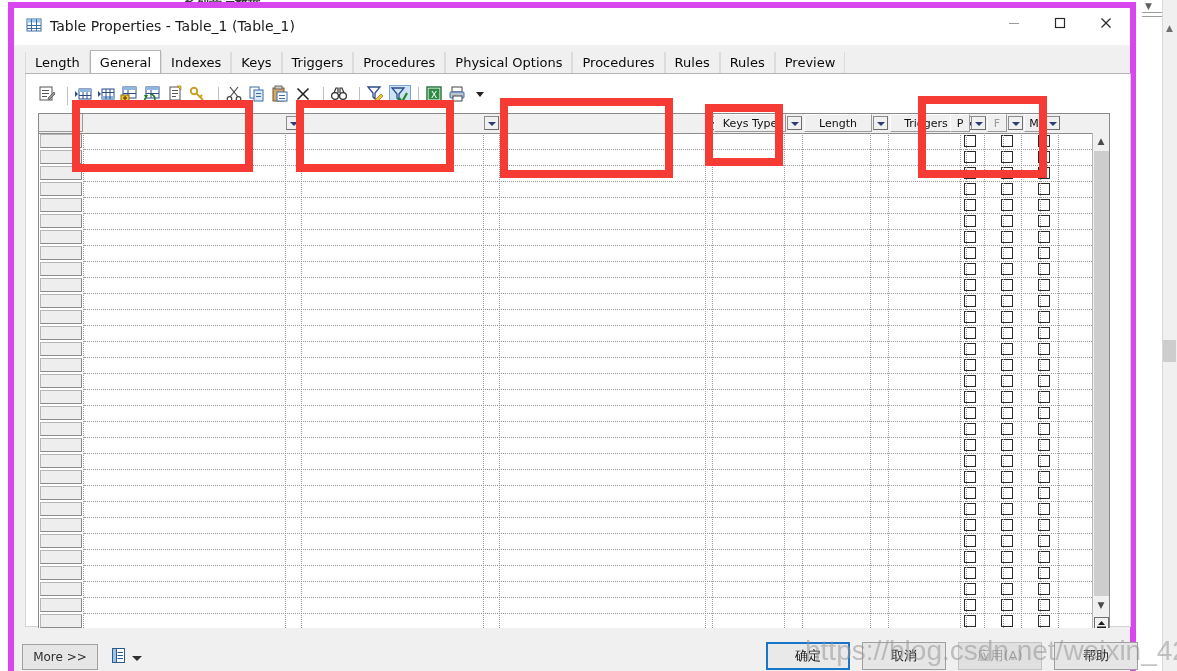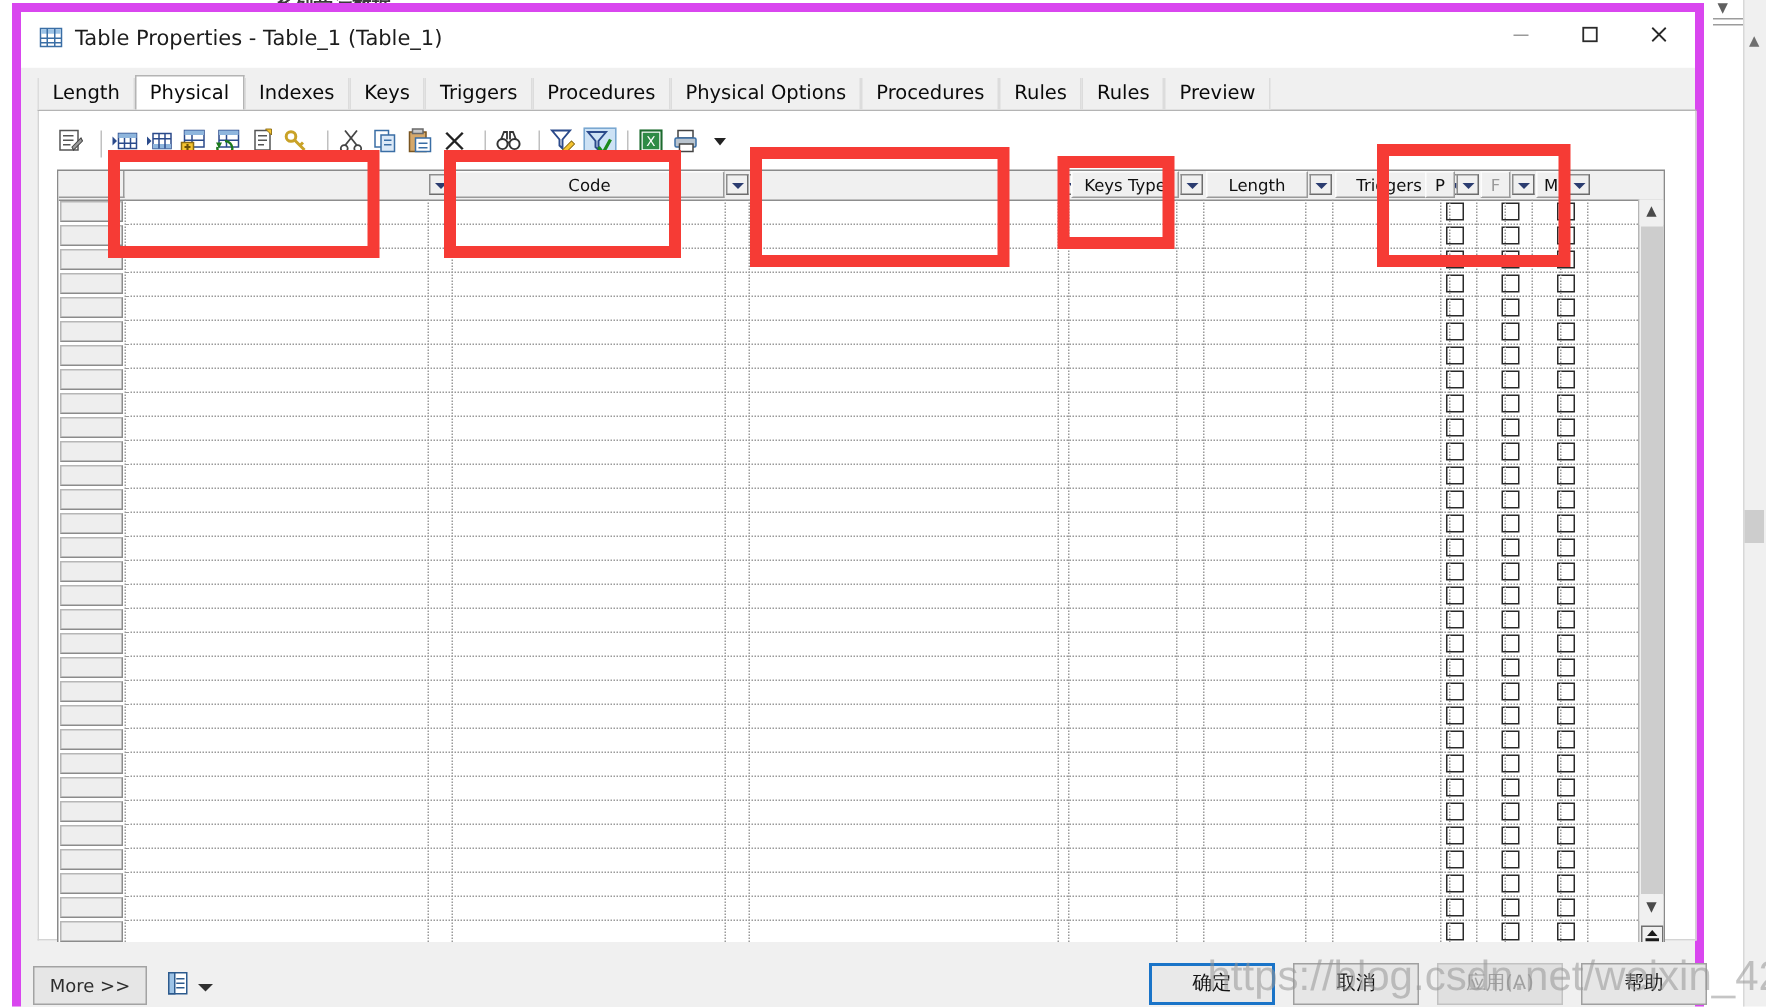--- a/index.html
+++ b/index.html
@@ -327,21 +327,21 @@
     <button class="wbtn" id="btn-close">
       <svg width="12" height="12" viewBox="0 0 12 12">
         <line x1="1.5" y1="1.5" x2="10.5" y2="10.5" stroke="#2a2a2a" stroke-width="1.2"></line>
         <line x1="10.5" y1="1.5" x2="1.5" y2="10.5" stroke="#2a2a2a" stroke-width="1.2"></line>
       </svg>
     </button>
   </div>
 
   <div id="tabstrip">
       <div class="tab">Length</div>
-      <div class="tab active">Physical</div>
+      <div class="tab active">General</div>
       <div class="tab">Indexes</div>
       <div class="tab">Keys</div>
       <div class="tab">Triggers</div>
       <div class="tab">Procedures</div>
       <div class="tab">Physical Options</div>
       <div class="tab">Procedures</div>
       <div class="tab">Rules</div>
       <div class="tab">Rules</div>
       <div class="tab">Preview</div>
     </div>
@@ -456,21 +456,20 @@
           </svg></div>
         <div class="tbtn"><svg width="18" height="18" viewBox="0 0 18 18">
             <polygon points="5,7 13,7 9,12" fill="#222"></polygon>
           </svg></div>
       </div>
 
     <div id="grid">
       <div id="grid-head">
           <div class="hcorner"></div>
           <div class="hdrop" style="left: 247px;"></div>
-          <div class="hcell" style="left: 264px; width: 180px;">Code</div>
           <div class="hdrop" style="left: 445px;"></div>
           <div class="hdrop" style="left: 669px;"></div>
           <div class="hcell" style="left: 675px; width: 72px;">Keys Type</div>
           <div class="hdrop" style="left: 748px;"></div>
           <div class="hcell" style="left: 765px; width: 68px;">Length</div>
           <div class="hdrop" style="left: 834px;"></div>
           <div class="hcell" style="left: 851px; width: 72px;">Triggers</div>
           <div class="hdrop" style="left: 924px;"></div>
           <div class="hcell" style="left: 911px; width: 20px;">P</div>
           <div class="hdrop" style="left: 932px;"></div>

